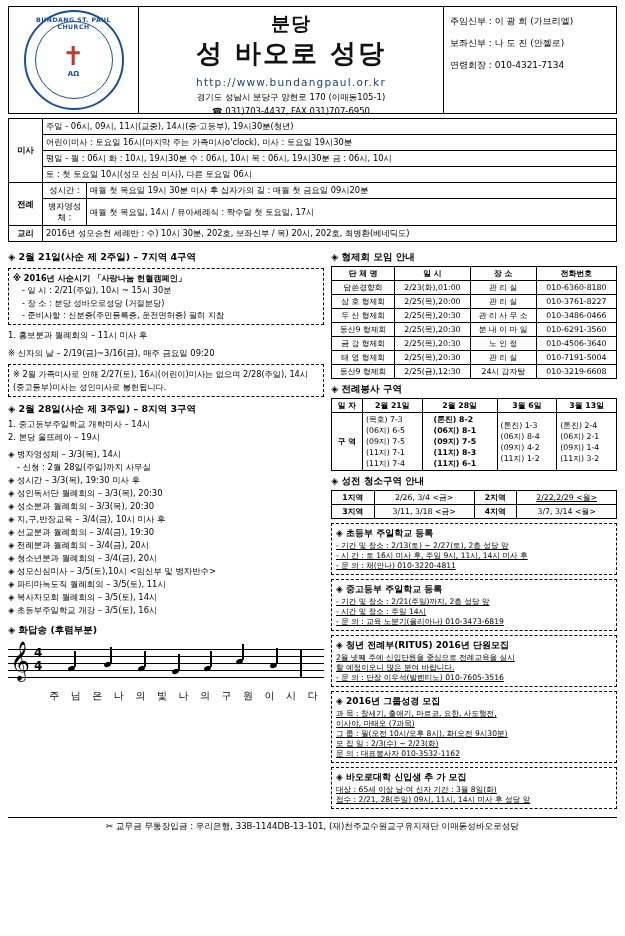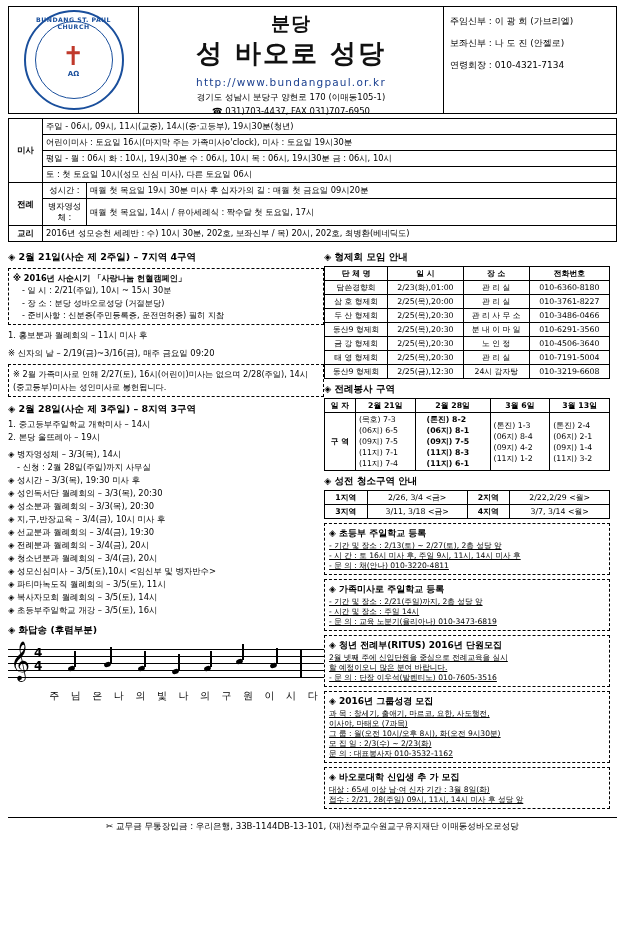--- a/index.html
+++ b/index.html
@@ -48,21 +48,21 @@
   .contact-cell { width: 172px; padding: 8px 6px; font-size: 9px; }
   .contact-row { margin-bottom: 9px; white-space: nowrap; }
 
   
   table.info { width: 100%; border-collapse: collapse; margin-top: 4px; }
   table.info td { border: 1px solid #000; padding: 2px 3px; font-size: 8.3px; vertical-align: middle;}
   td.lab { width: 34px; text-align: center; font-weight: bold; font-size: 9px;}
   td.k { width: 44px; text-align: center; }
 
   
-  .body-cols { display: flex; margin-top: 6px; }
+  .body-cols { display: flex; gap: 7px; margin-top: 6px; }
   .col-l { width: 316px; }
   .col-r { width: 286px; }
 
   .sec-title { font-size: 9.5px; font-weight: bold; margin: 3px 0 2px 0; }
   .line { font-size: 8.4px; line-height: 1.55; }
   .ind1 { padding-left: 9px; }
   .dashbox {
     border: 1px dashed #000; padding: 3px 4px; margin: 4px 0; font-size: 8.2px; line-height:1.5;
   }
 
@@ -334,40 +334,40 @@
       </tbody>
         </table>
 
       <div class="sec-title">◈ 성전 청소구역 안내</div>
       <table class="grid">
         <tbody>
             <tr>
           <td class="b" style="width:15%;">1지역</td>
           <td style="width:35%;">2/26, 3/4 &lt;금&gt;</td>
           <td class="b" style="width:15%;">2지역</td>
-          <td style="width:35%;">2/22,2/29 &lt;월&gt;</td>
+          <td style="width:35%;text-decoration:underline;">2/22,2/29 &lt;월&gt;</td>
         </tr>
         <tr>
           <td class="b">3지역</td>
           <td>3/11, 3/18 &lt;금&gt;</td>
           <td class="b">4지역</td>
           <td>3/7, 3/14 &lt;월&gt;</td>
         </tr>
       </tbody>
         </table>
 
       <div class="rbox">
         <div class="rbox-title">◈ 초등부 주일학교 등록</div>
         <div class="small">- 기간 및 장소 : 2/13(토) ~ 2/27(토), 2층 성당 앞</div>
         <div class="small">- 시 간 : 토 16시 미사 후, 주일 9시, 11시, 14시 미사 후</div>
         <div class="small">- 문 의 : 채(안나) 010-3220-4811</div>
       </div>
 
       <div class="rbox">
-        <div class="rbox-title">◈ 가족미사로 주일학교 등록</div>
+        <div class="rbox-title">◈ 중고등부 주일학교 등록</div>
         <div class="small">- 기간 및 장소 : 2/21(주일)까지, 2층 성당 앞</div>
         <div class="small">- 시간 및 장소 : 주일 14시</div>
         <div class="small">- 문 의 : 교육 노분기(율리아나) 010-3473-6819</div>
       </div>
 
       <div class="rbox">
         <div class="rbox-title">◈ 청년 전례부(RITUS) 2016년 단원모집</div>
         <div class="small">2월 넷째 주에 신입단원을 중심으로 전례교육을 실시</div>
         <div class="small">할 예정이오니 많은 분여 바랍니다.</div>
         <div class="small">- 문 의 : 단장 이우석(발렌티노) 010-7605-3516</div>

